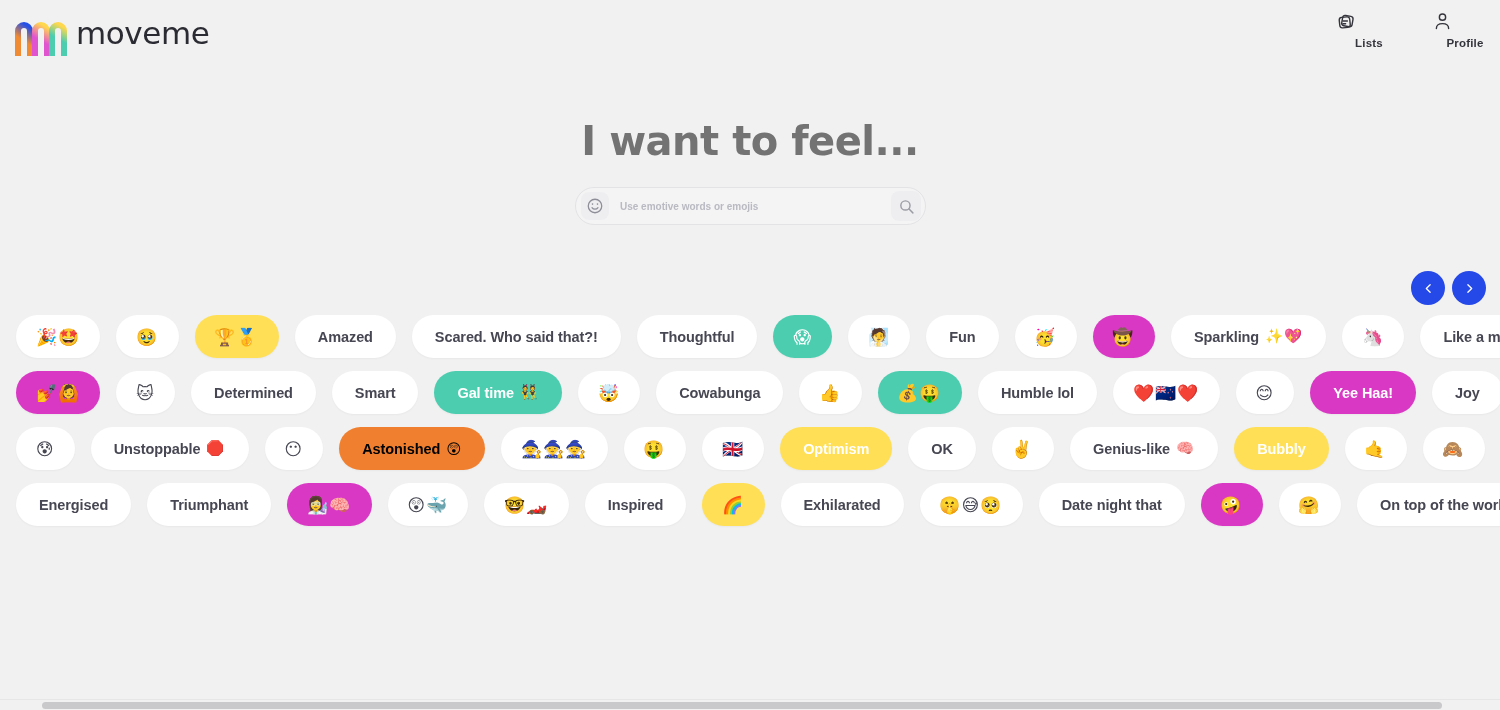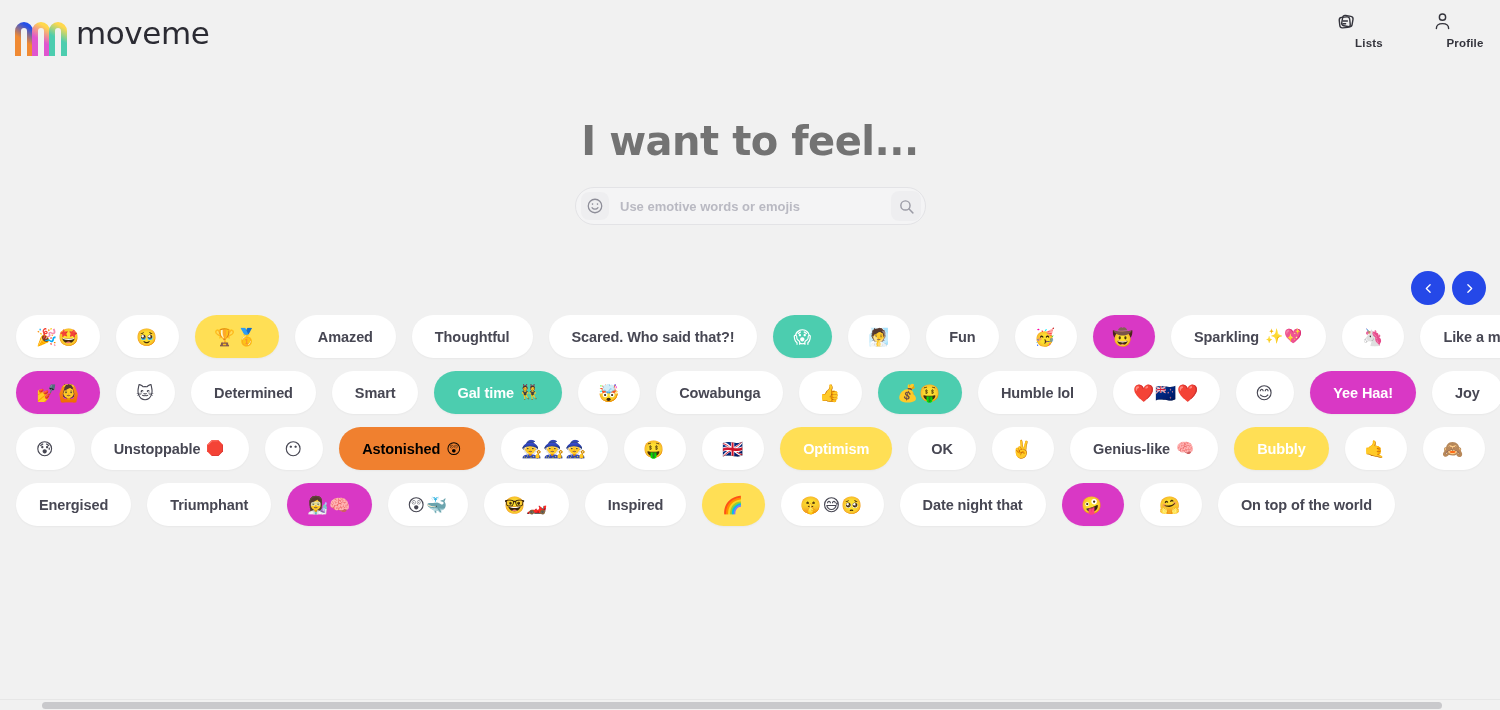--- a/index.html
+++ b/index.html
@@ -82,21 +82,21 @@
     width: 28px; height: 28px;
     border-radius: 8px;
     background: #eeeef0;
     display: flex; align-items: center; justify-content: center;
     cursor: pointer;
     flex: none;
   }
   .search-input {
     flex: 1 1 auto;
     border: none; outline: none; background: transparent;
-    font-size: 13px; font-weight: bold;
+    font-size: 10px; font-weight: bold;
     color: #a16207;
     padding-left: 11px;
     font-family: "Liberation Sans", sans-serif;
   }
   .search-input::placeholder { color: #b9b9c2; font-weight: bold; }
   .search-go {
     width: 30px; height: 30px;
     border-radius: 8px;
     background: #eeeef0;
     display: flex; align-items: center; justify-content: center;
@@ -284,24 +284,24 @@
         <div class="chip  emoji-only">
           <span class="emoji">🥹</span>
         </div>
         <div class="chip c-yellow emoji-only">
           <span class="emoji">🏆🥇</span>
         </div>
         <div class="chip ">
           <span class="txt">Amazed</span>
         </div>
         <div class="chip ">
+          <span class="txt">Scared. Who said that?!</span>
+        </div>
+        <div class="chip ">
           <span class="txt">Thoughtful</span>
-        </div>
-        <div class="chip ">
-          <span class="txt">Scared. Who said that?!</span>
         </div>
         <div class="chip c-teal emoji-only">
           <span class="emoji">😱</span>
         </div>
         <div class="chip  emoji-only">
           <span class="emoji">🧖</span>
         </div>
         <div class="chip ">
           <span class="txt">Fun</span>
         </div>
@@ -429,20 +429,23 @@
         </div>
         <div class="chip  emoji-only">
           <span class="emoji">🤓🏎️</span>
         </div>
         <div class="chip ">
           <span class="txt">Inspired</span>
         </div>
         <div class="chip c-yellow emoji-only">
           <span class="emoji">🌈</span>
         </div>
+        <div class="chip ">
+          <span class="txt">Exhilarated</span>
+        </div>
         <div class="chip  emoji-only">
           <span class="emoji">🤫😅🥺</span>
         </div>
         <div class="chip ">
           <span class="txt">Date night that</span>
         </div>
         <div class="chip c-magenta emoji-only">
           <span class="emoji">🤪</span>
         </div>
         <div class="chip  emoji-only">

